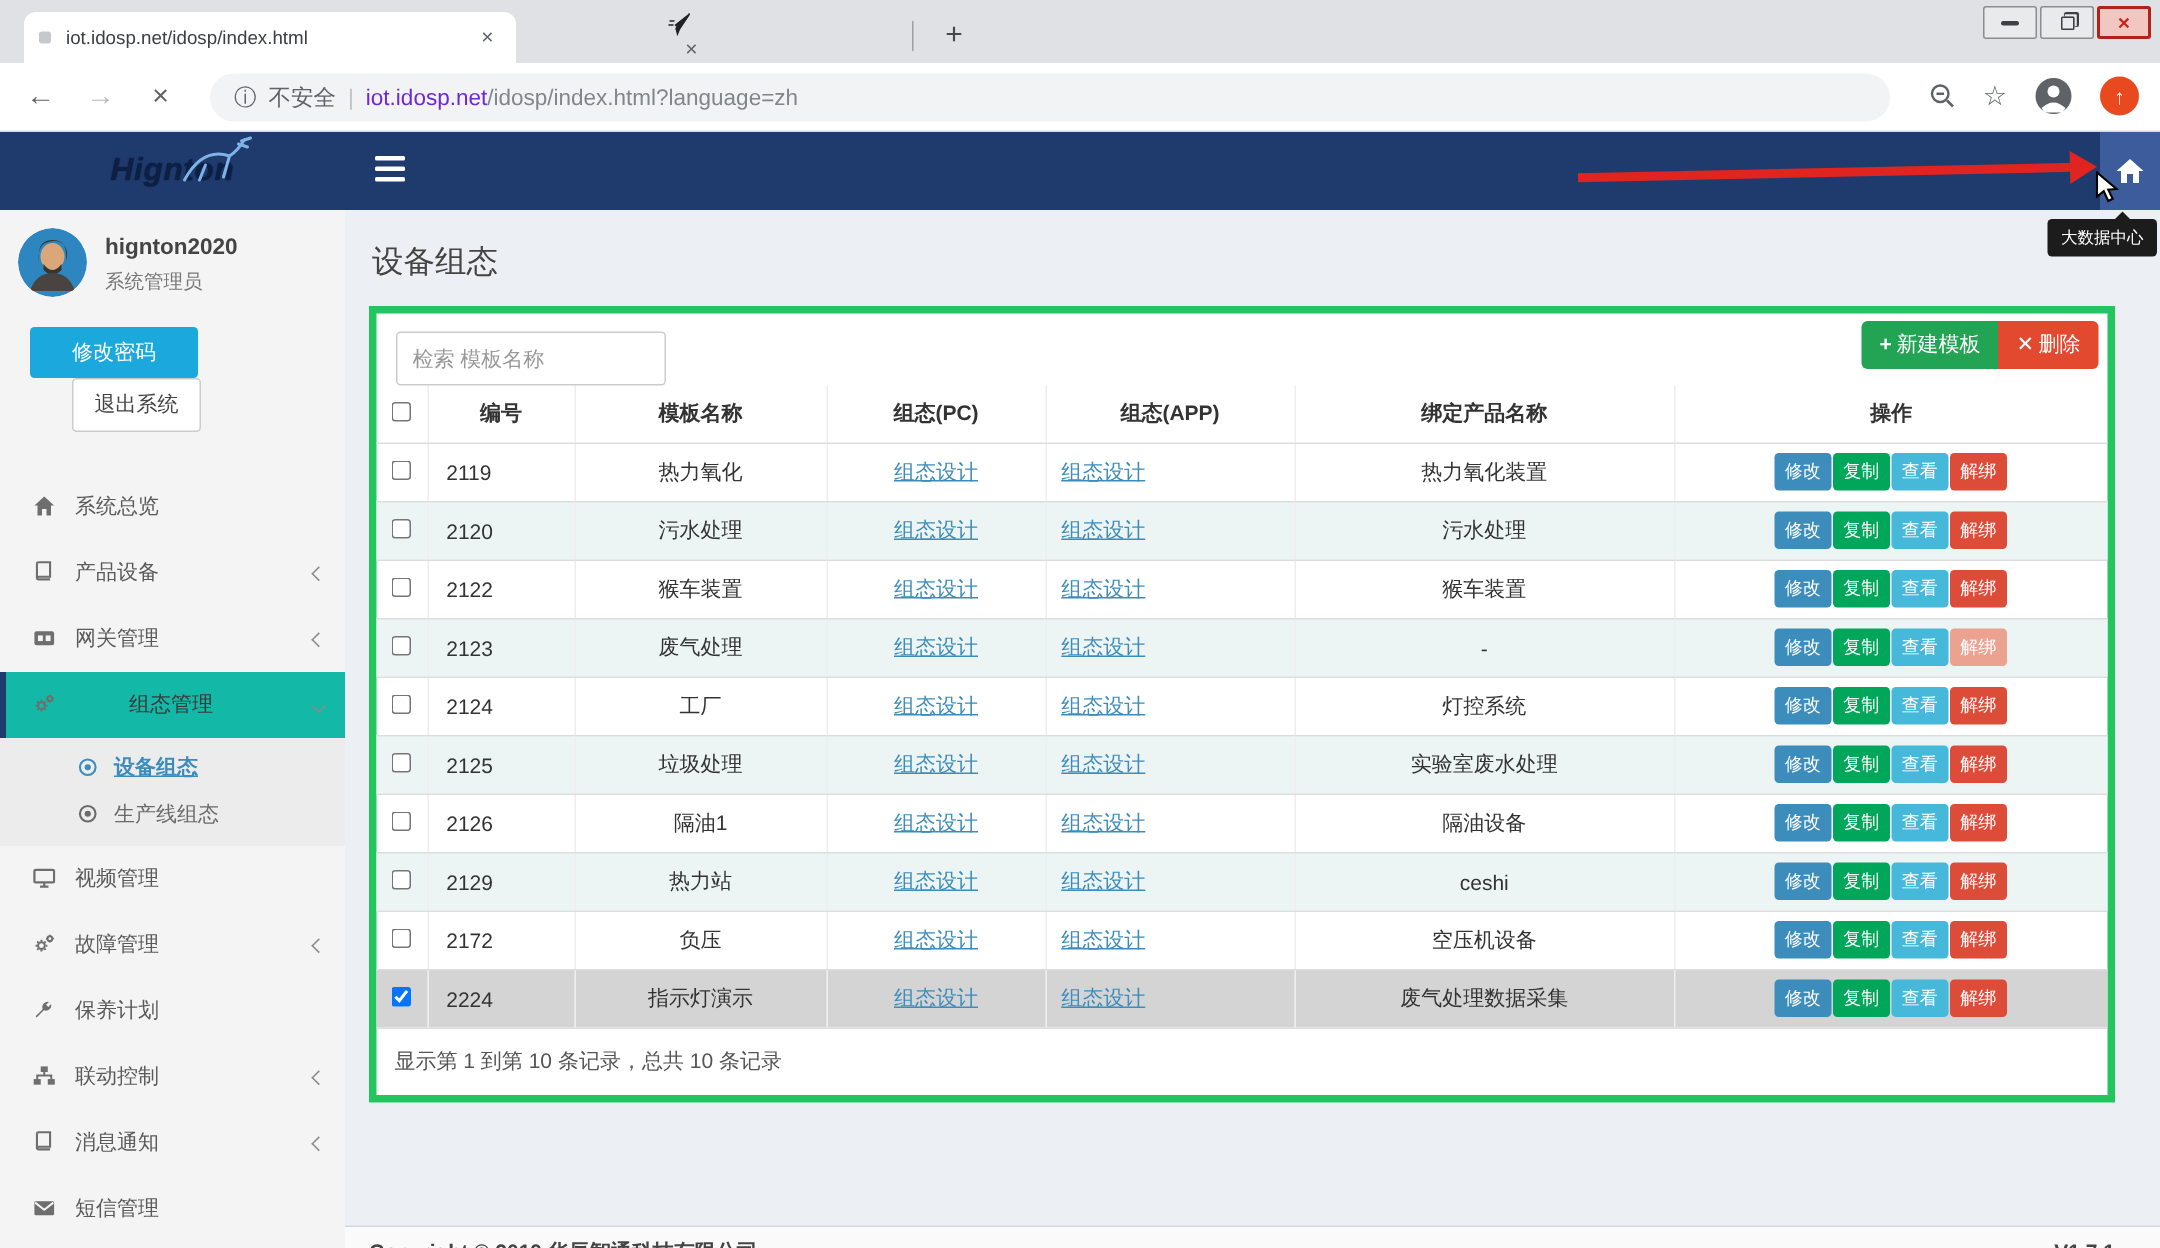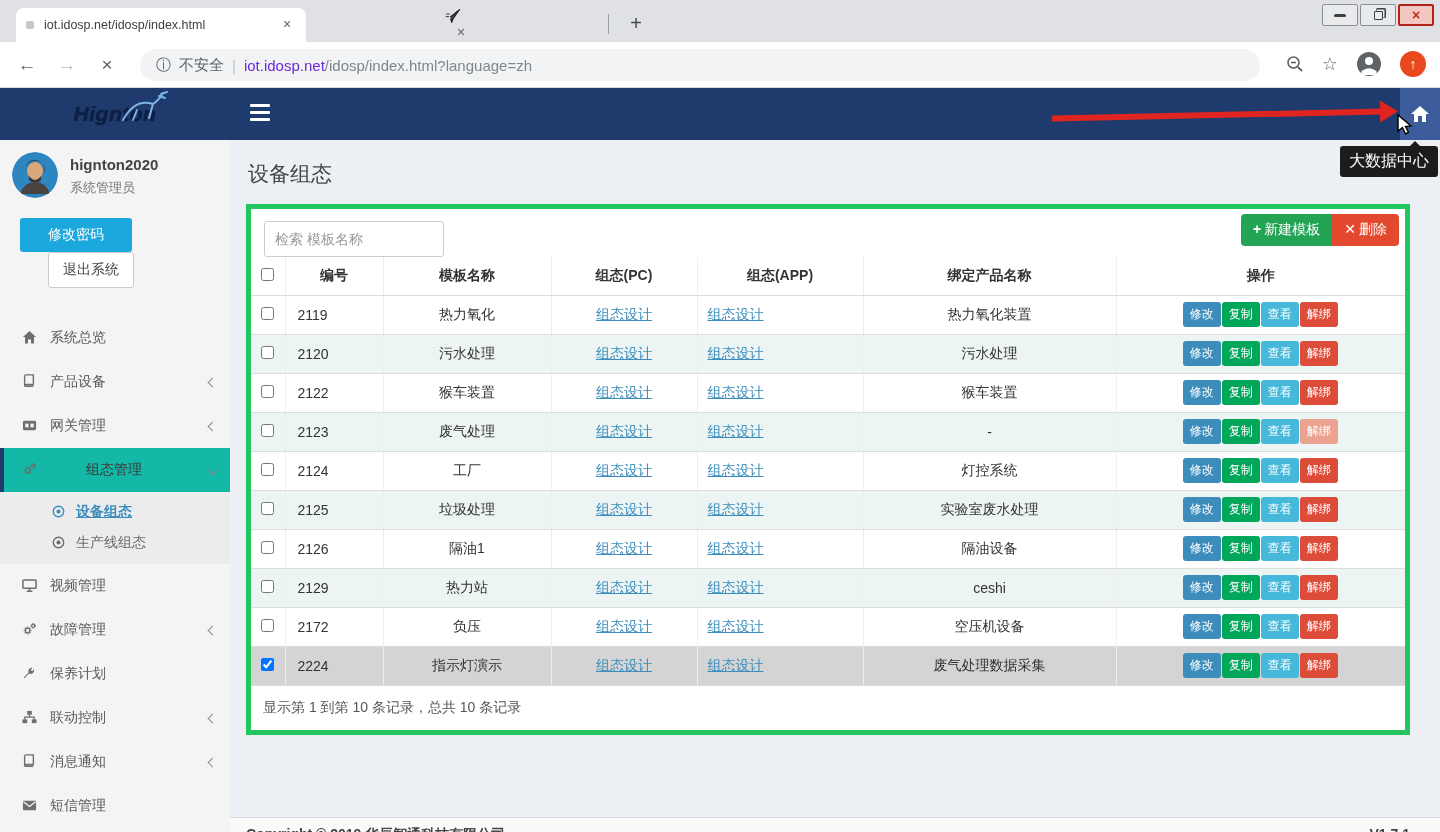--- a/index.html
+++ b/index.html
@@ -6,21 +6,21 @@
   html,body { width:1440px; height:832px; overflow:hidden; font-family:"Liberation Sans","DejaVu Sans",sans-serif; background:#ecf0f5; }
 
   
   .tabstrip { position:absolute; top:0; left:0; width:1440px; height:42px; background:#dfe1e5; }
   .tab { position:absolute; top:8px; height:34px; border-radius:8px 8px 0 0; display:flex; align-items:center; padding:0 10px; font-size:12.5px; color:#3c4043; }
   .tab.active { background:#fff; }
   .tab-title { flex:1; overflow:hidden; white-space:nowrap; }
   .tab-close { width:18px; height:18px; line-height:16px; text-align:center; border-radius:50%; color:#5f6368; font-size:14px; margin-left:8px; }
   .tab-favicon-dot { width:8px; height:8px; background:#c6c8cc; border-radius:2px; margin-right:10px; flex:none; }
   .tab-dart { width:16px; height:16px; margin-right:8px; flex:none; }
-  .tab1 { left:16px; width:290px; }
+  .tab1 { left:16px; width:328px; }
   .tab2 { left:312px; width:290px;flex-direction:column; }
   .tab-sep { position:absolute; left:608px; top:14px; width:1px; height:20px; background:#9aa0a6; }
   .newtab { position:absolute; left:622px; top:10px; width:28px; height:28px; font-size:20px; color:#45494d; text-align:center; line-height:26px; border-radius:50%; }
   .win-controls { position:absolute; right:6px; top:4px; display:flex; gap:2px; }
   .win-btn { width:36px; height:22px; border:1px solid #8a8d91; background:#e8eaec; border-radius:2px; display:flex; align-items:center; justify-content:center; font-size:12px; color:#3c4043; }
   .win-btn.close { border:2px solid #b02318; background:#f2c7c2; color:#c5281c; font-weight:bold; font-size:14px; }
   .restore-glyph { width:9px; height:9px; border:1.5px solid #3c4043; border-radius:1px; box-shadow:2px -2px 0 -0.5px #e8eaec, 2.5px -2.5px 0 0.5px #3c4043; }
   .min-glyph { width:12px; height:3px; background:#3c4043; border-radius:2px; }
 
   .toolbar { position:absolute; top:42px; left:0; width:1440px; height:46px; background:#fff; border-bottom:1px solid #d7d9dc; }
@@ -67,21 +67,21 @@
   .submenu-item.active span:last-child { text-decoration:underline; font-weight:bold; }
 
   .mainarea { position:absolute; left:230px; top:0; width:1210px; height:744px; background:#ecf0f5; }
   .navbar { height:52px; background:#1f3b6d; position:relative; }
   .hamburger { position:absolute; left:20px; top:16px; width:20px; height:17px; }
   .hamburger i { display:block; height:3px; background:#fff; margin-bottom:4px; border-radius:1px; }
   .home-btn { position:absolute; right:0; top:0; width:40px; height:52px; background:#3c5c9c; color:#fff; display:flex; align-items:center; justify-content:center; }
   .red-arrow { position:absolute; right:58px; top:24px; width:330px; height:6px; background:#e02420; transform:rotate(-1.2deg); }
   .red-arrow::after { content:""; position:absolute; right:-16px; top:-8px; border-left:18px solid #e02420; border-top:11px solid transparent; border-bottom:11px solid transparent; }
   .cursor { position:absolute; right:26px; top:26px; z-index:5; }
-  .tooltip { position:absolute; right:2px; top:58px; background:rgba(10,10,10,.92); color:#fff; font-size:16px; padding:5px 9px; border-radius:3px; z-index:4;margin-left:46px; }
+  .tooltip { position:absolute; right:2px; top:58px; background:rgba(10,10,10,.92); color:#fff; font-size:11px; padding:5px 9px; border-radius:3px; z-index:4;margin-left:46px; }
   .tooltip::before { content:""; position:absolute; top:-5px; right:18px; border-left:5px solid transparent; border-right:5px solid transparent; border-bottom:5px solid rgba(10,10,10,.92); }
 
   .content { padding:14px 30px 0 16px; }
   .page-title { font-size:21px; color:#444; font-weight:normal; margin:6px 0 16px 2px; }
   .panel { width:1164px; background:#fff; border:5px solid #22c55e; }
   .panel-top { position:relative; height:48px; }
   .search-input { position:absolute; left:13px; top:12px; width:180px; height:36px; border:1px solid #ccc; border-radius:3px; padding:0 10px; font-size:14px; color:#444; background:#fff; font-family:inherit; }
   .search-input::placeholder { color:#999; }
   .top-btns { position:absolute; right:6px; top:5px; }
   .btn-new { background:#23a455; color:#fff; border:none; font-size:14px; padding:7px 12px; border-radius:4px 0 0 4px; font-family:inherit; }

